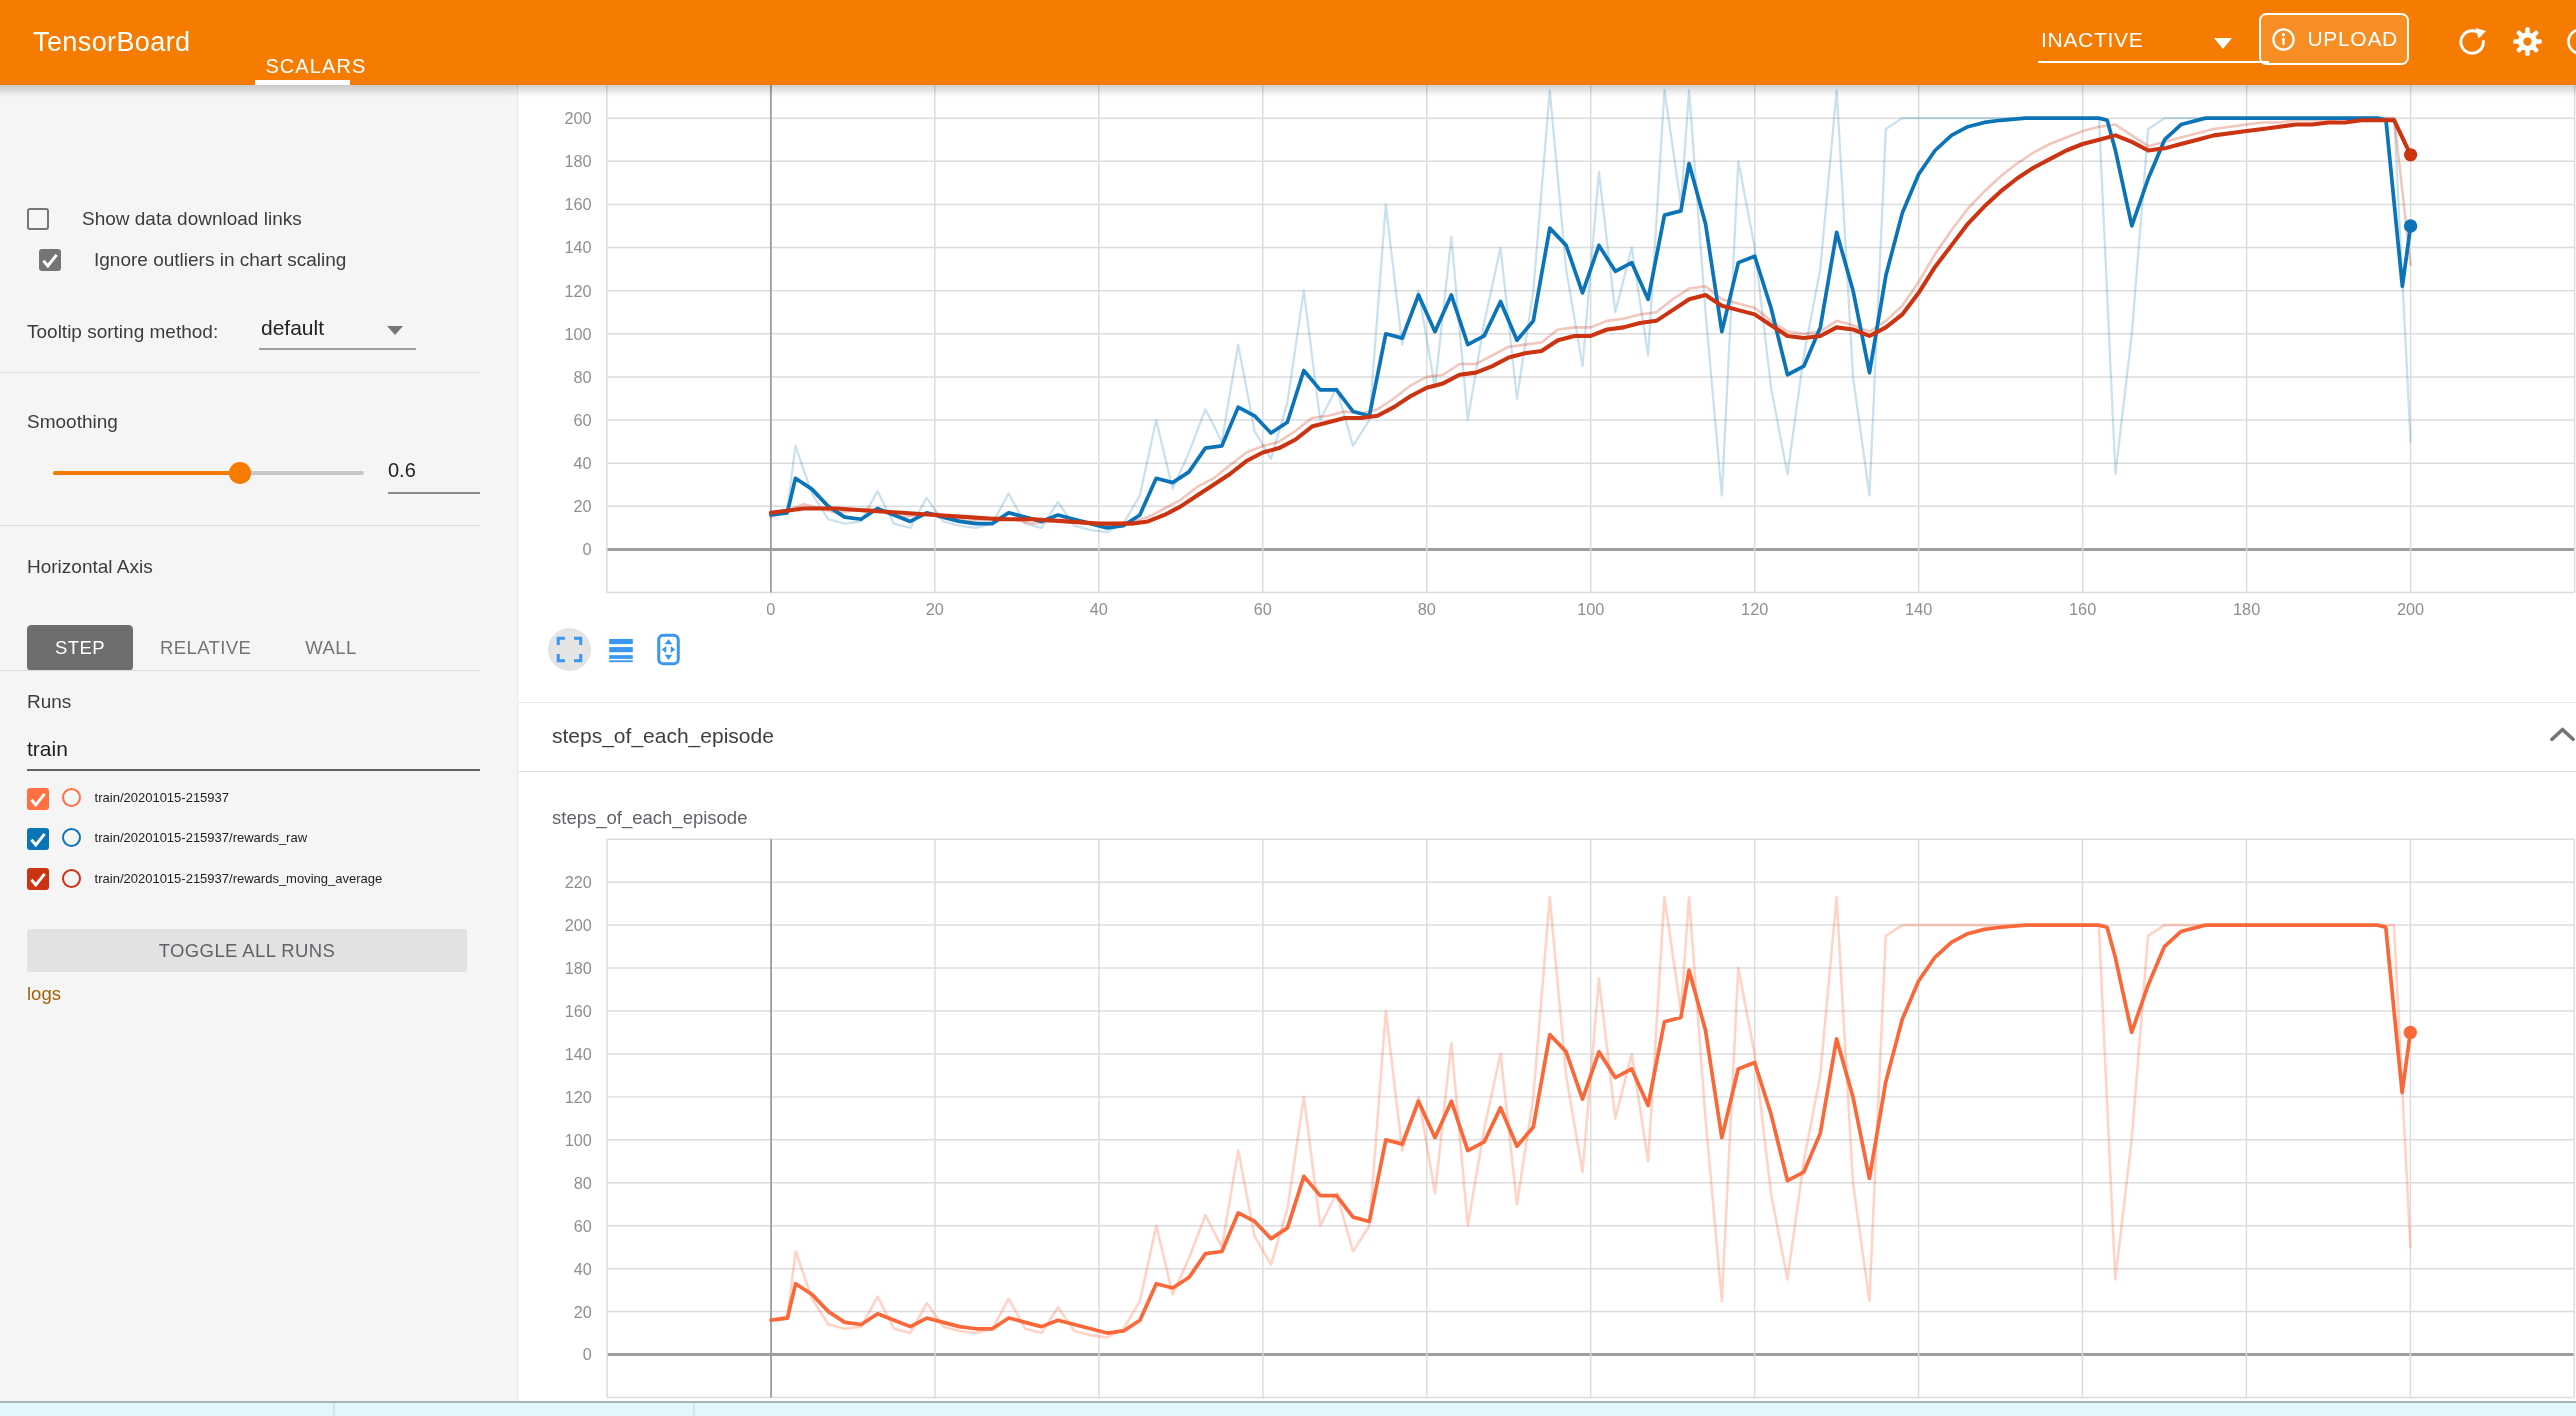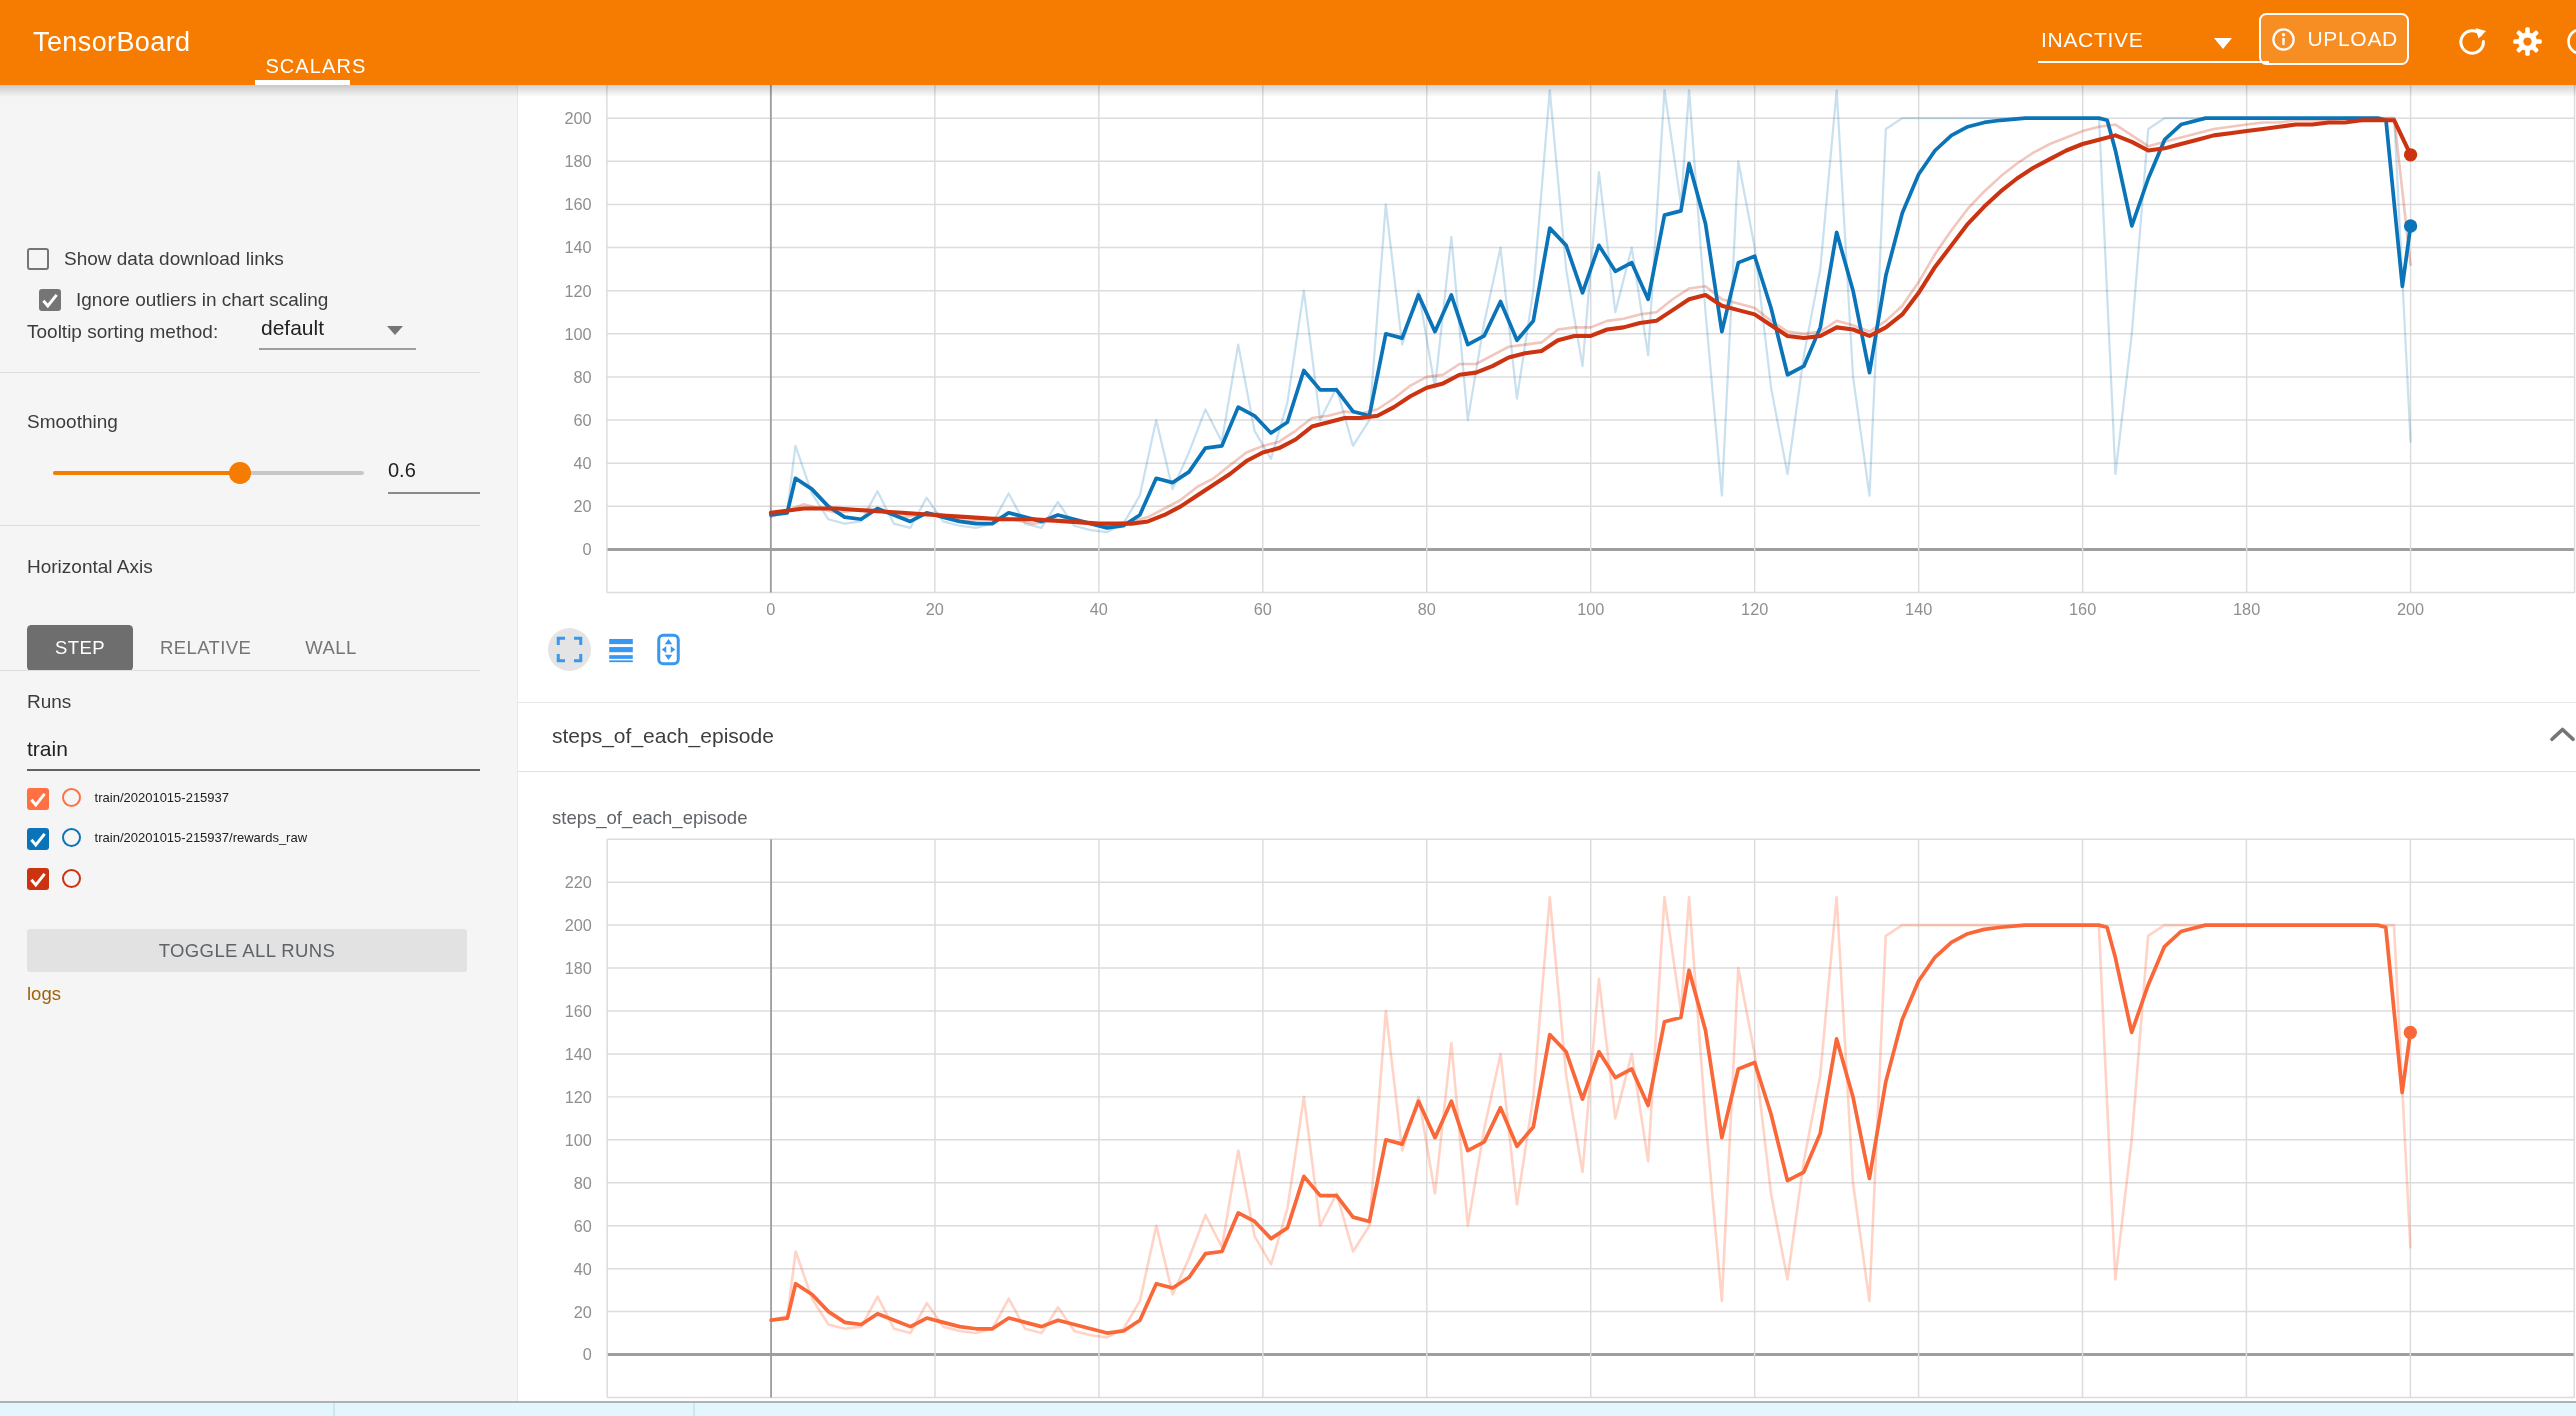--- a/index.html
+++ b/index.html
@@ -21,21 +21,21 @@
   #status-underline{position:absolute;left:0px;top:39px;width:231px;height:1.5px;background:#fff;}
   #upload-btn{position:absolute;left:2259px;top:13.3px;width:150px;height:52px;border:2.2px solid #fff;border-radius:7.4px;
               background:rgba(255,255,255,0.14);display:flex;align-items:center;justify-content:center;gap:10.4px;
               color:#fff;font-size:21px;letter-spacing:0.7px;box-sizing:border-box;}
   .hdr-icon{position:absolute;top:25px;width:33px;height:33px;}
 
   
   #sidebar{position:absolute;left:0;top:85px;width:518px;height:1318px;background:#f5f5f5;
            border-right:0.7px solid #e8e8e8;box-sizing:border-box;z-index:5;}
   .sb-divider{position:absolute;left:0;width:480px;height:0.7px;background:#dddddd;}
-  .cb-row{position:absolute;left:27px;display:flex;align-items:center;gap:15px;font-size:19px;color:#333;margin-top:40px;}
+  .cb-row{position:absolute;left:27px;display:flex;align-items:center;gap:33px;font-size:19px;color:#333;}
   .cb-box{width:22px;height:22px;border-radius:3px;box-sizing:border-box;flex:0 0 auto;position:relative;}
   .cb-box.unchecked{border:2.2px solid #757575;background:transparent;}
   .cb-box.checked{background:#757575;}
   .cb-box svg{position:absolute;left:0;top:0;}
   .sb-label{font-size:19px;color:#3c3c3c;}
   #tt-row{position:absolute;left:27px;top:236px;font-size:19px;color:#3c3c3c;}
   #tt-value{position:absolute;left:261px;top:231px;font-size:21px;color:#212121;}
   #tt-underline{position:absolute;left:259px;top:263px;width:157px;height:1.5px;background:#9e9e9e;}
   #tt-caret{position:absolute;left:387px;top:241px;width:0;height:0;
             border-left:8.1px solid transparent;border-right:8.1px solid transparent;border-top:9.6px solid #757575;}
@@ -195,20 +195,21 @@
               <polyline points="6,16 12,23 24,8" fill="none" stroke="#fff" stroke-width="4"></polyline>
             </svg></span>
           <span class="run-radio" style="border-color: rgb(11, 116, 184);"></span>
           <span class="run-label">train/20201015-215937/rewards_raw</span>
         </div>
         <div class="run-row">
           <span class="run-cb" style="background: rgb(204, 51, 17);"><svg width="22" height="22" viewBox="0 0 30 30">
               <polyline points="6,16 12,23 24,8" fill="none" stroke="#fff" stroke-width="4"></polyline>
             </svg></span>
           <span class="run-radio" style="border-color: rgb(204, 51, 17);"></span>
+          <span class="run-label">train/20201015-215937/rewards_moving_average</span>
         </div>
       </div>
 
     <div id="toggle-all">TOGGLE ALL RUNS</div>
     <div id="logs-label">logs</div>
   </div>
 
   <div id="main">
     <svg id="chart-rewards" class="chart" width="2013" height="589" viewBox="0 0 2718 795">
         <line x1="60.599999999999994" x2="2718" y1="627" y2="627" stroke="#9e9e9e" stroke-width="4"></line>

